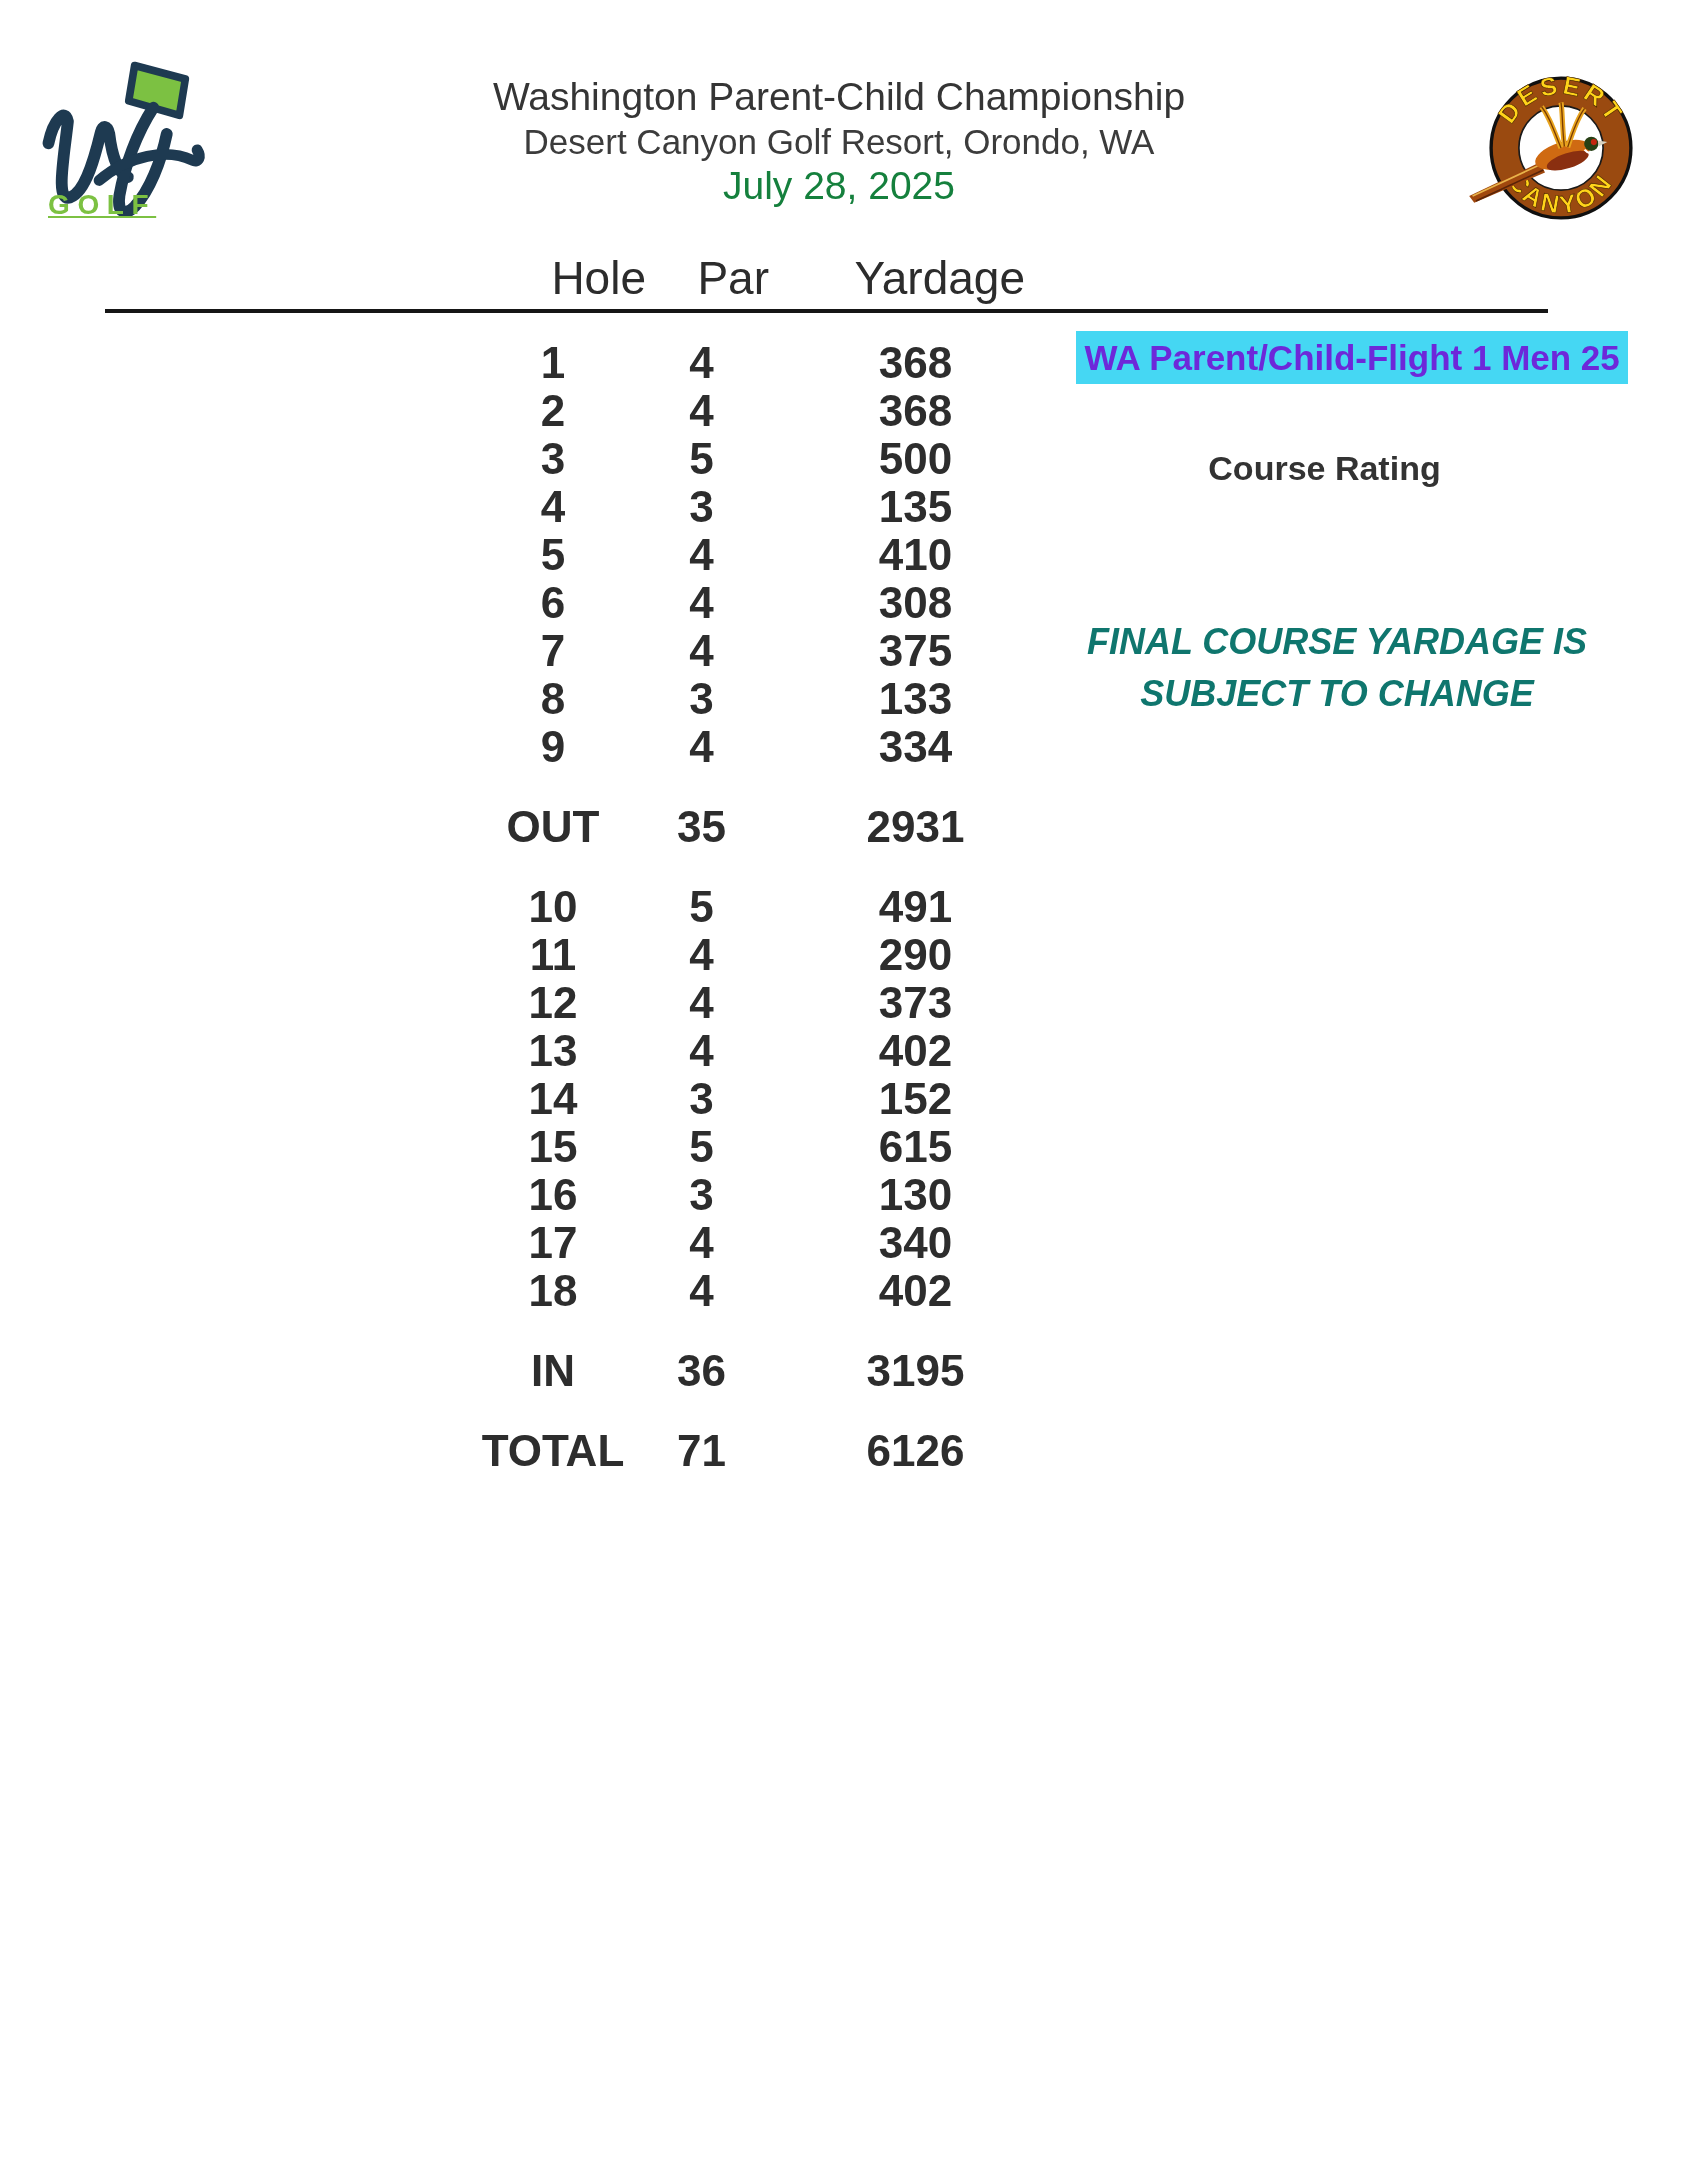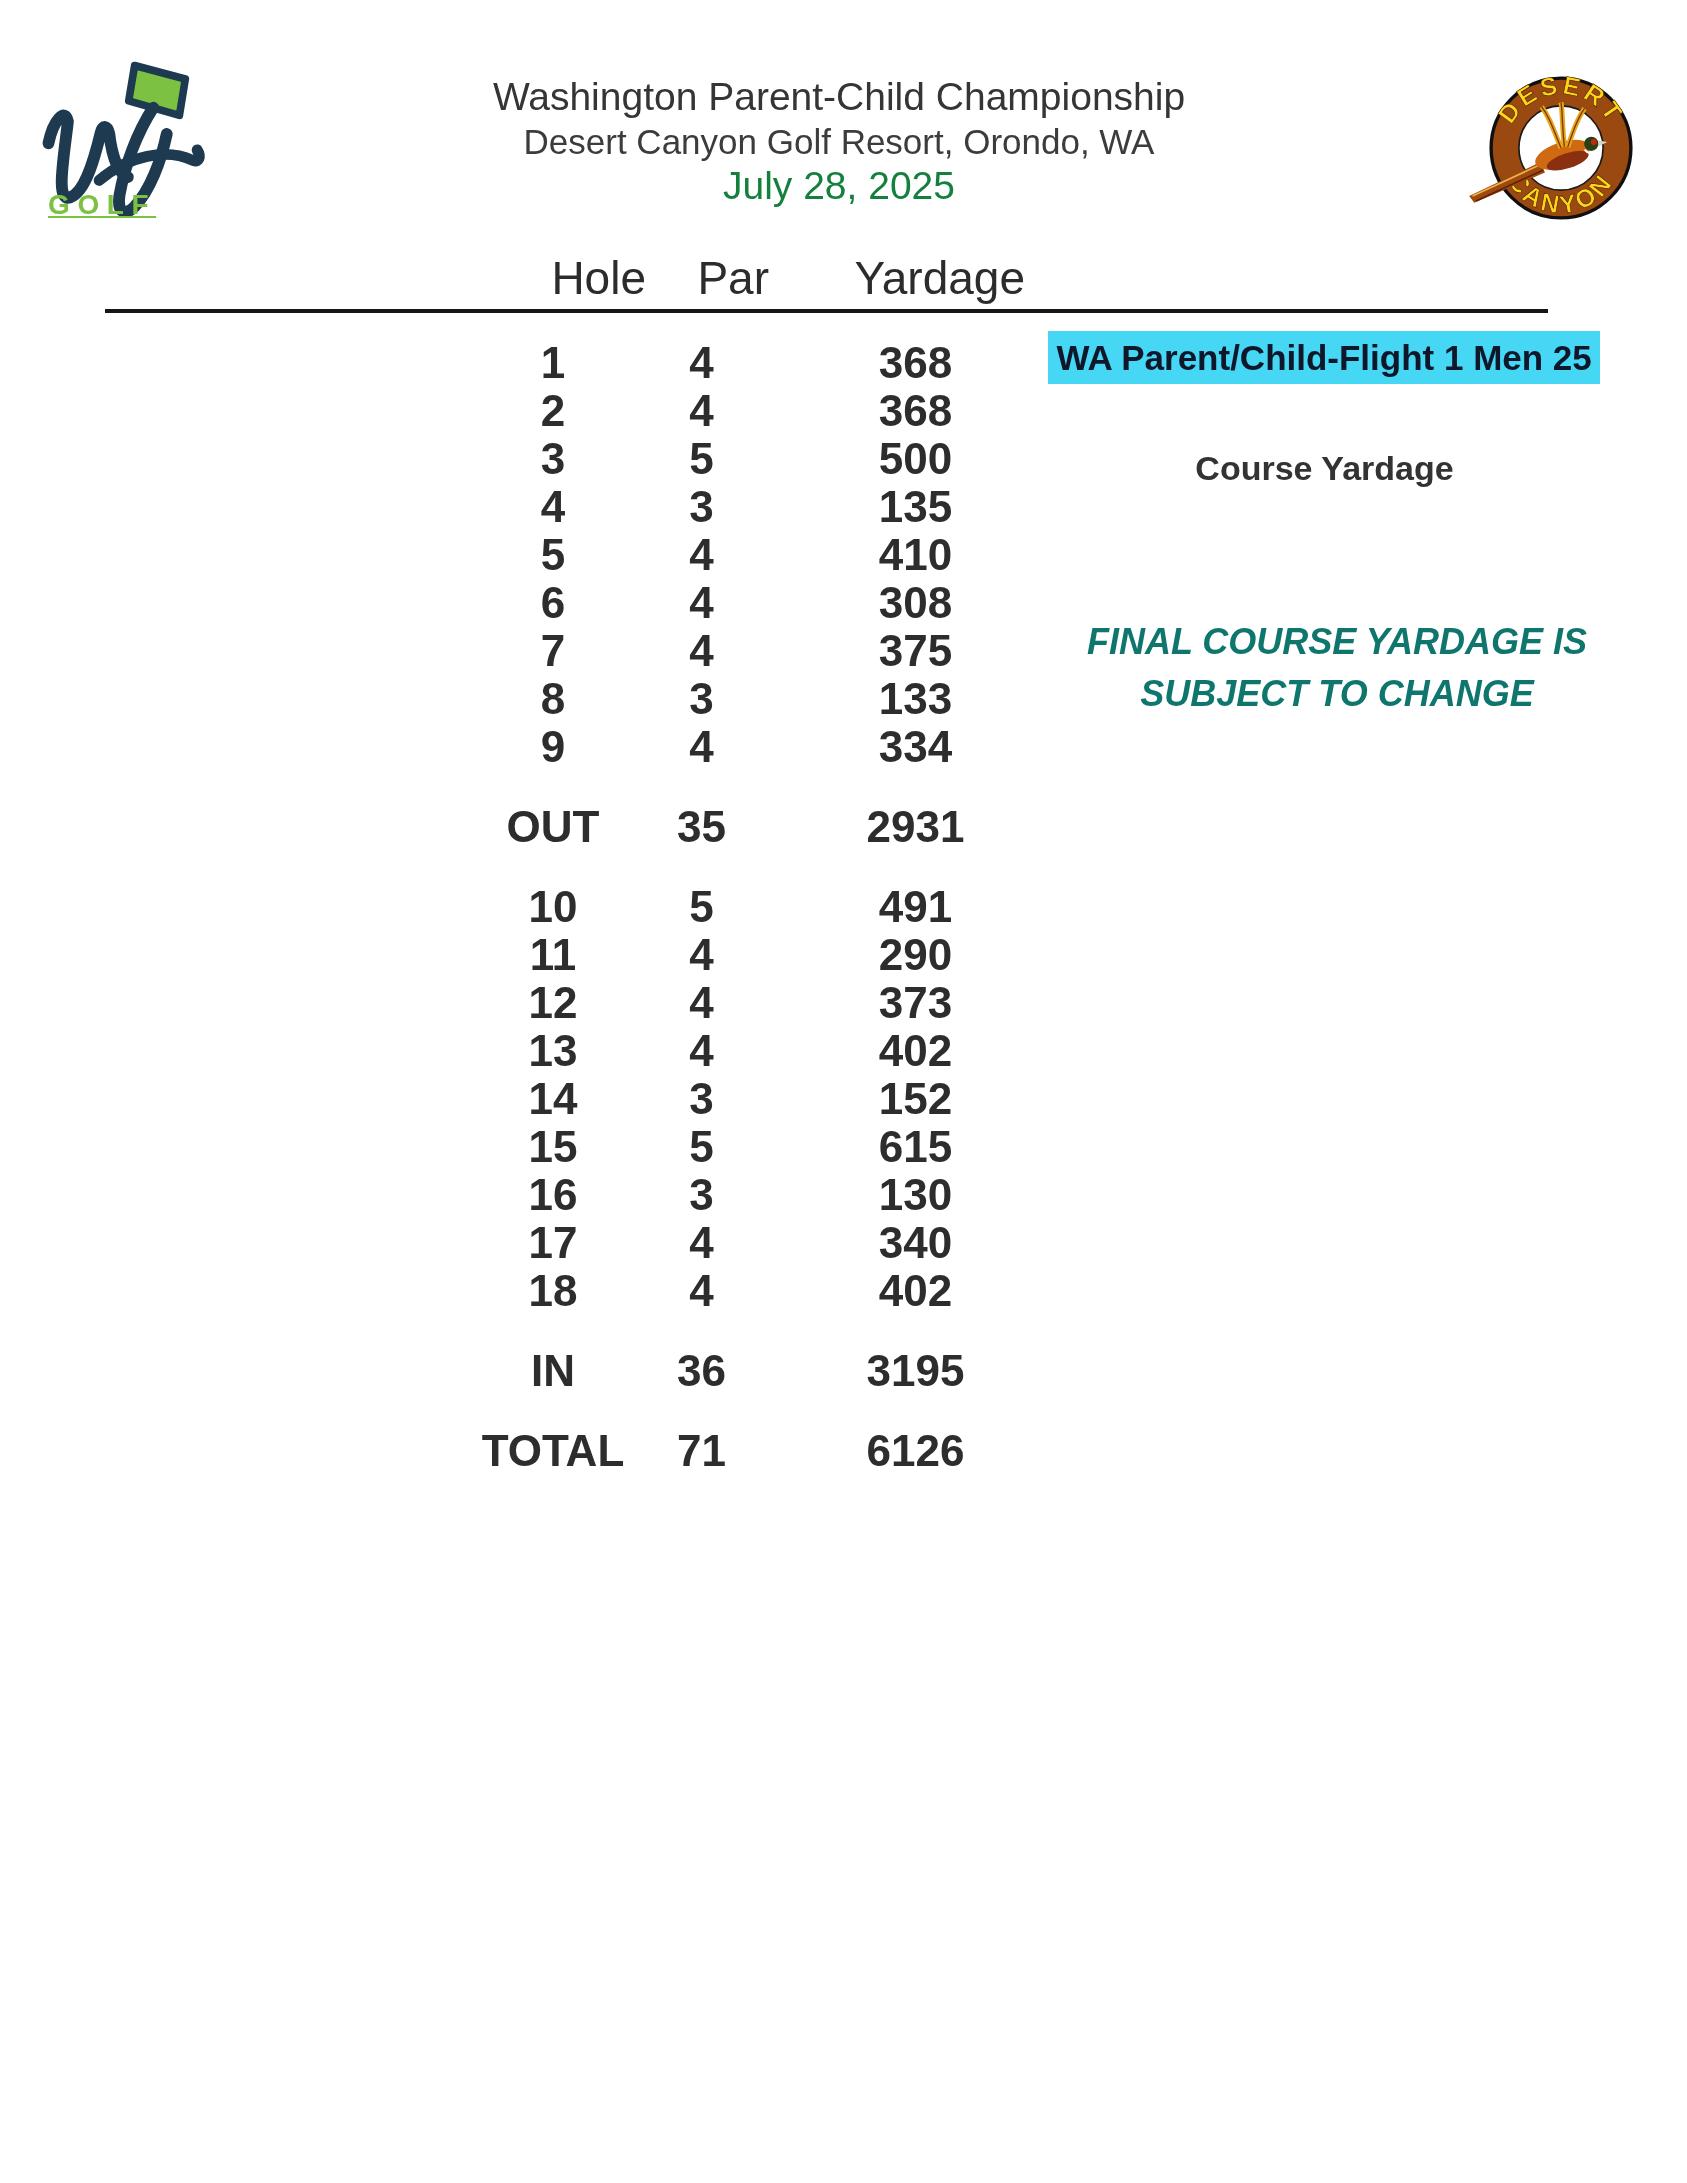--- a/index.html
+++ b/index.html
@@ -50,22 +50,22 @@
   #hdr-row{position:absolute;left:0;top:251px;width:1687px;height:54px;}
   #hdr-row .cell{font-size:46px;font-weight:500;line-height:54px;color:#2c2c2c;text-align:right;}
   #rule{position:absolute;left:105px;top:309px;width:1443px;height:4.2px;background:#161616;}
   #table-body{position:absolute;left:0;top:339px;width:1687px;}
   .trow{position:relative;height:48px;}
   .trow .cell{font-size:44px;font-weight:700;line-height:48px;color:var(--ink);}
   .trow.summary{margin-top:32px;}
   .trow.gap-top{margin-top:32px;}
   
   #flight-hl{
-    position:absolute;left:1048px;top:331px;
-    background:var(--hl);color:#0f172a;
+    position:absolute;left:1076px;top:331px;
+    background:var(--hl);color:#6d28d9;
     font-size:35px;font-weight:700;line-height:53px;
     padding:0 8.4px;white-space:nowrap;text-align:center;
   }
   #rating-block{
     position:absolute;left:1122px;top:442px;width:405px;text-align:center;
     font-size:34px;font-weight:700;line-height:53px;color:#333333;
   }
   #notice-block{
     position:absolute;left:1067px;top:616px;width:540px;text-align:center;
     font-size:36px;font-weight:700;font-style:italic;line-height:52px;color:#0f766e;
@@ -237,21 +237,21 @@
   </div>
       <div class="trow summary">
     <span class="cell c-hole">TOTAL</span>
     <span class="cell c-par">71</span>
     <span class="cell c-yard">6126</span>
   </div>
     </div>
 
   <div id="flight-hl">WA Parent/Child-Flight 1 Men 25</div>
   <div id="rating-block">
-    <div>Course Yardage</div>
+    <div>Course Rating</div>
   </div>
   <div id="notice-block">
     <div>FINAL COURSE YARDAGE IS</div>
     <div>SUBJECT TO CHANGE</div>
   </div>
 
 </div>
 
 
 </body></html>

